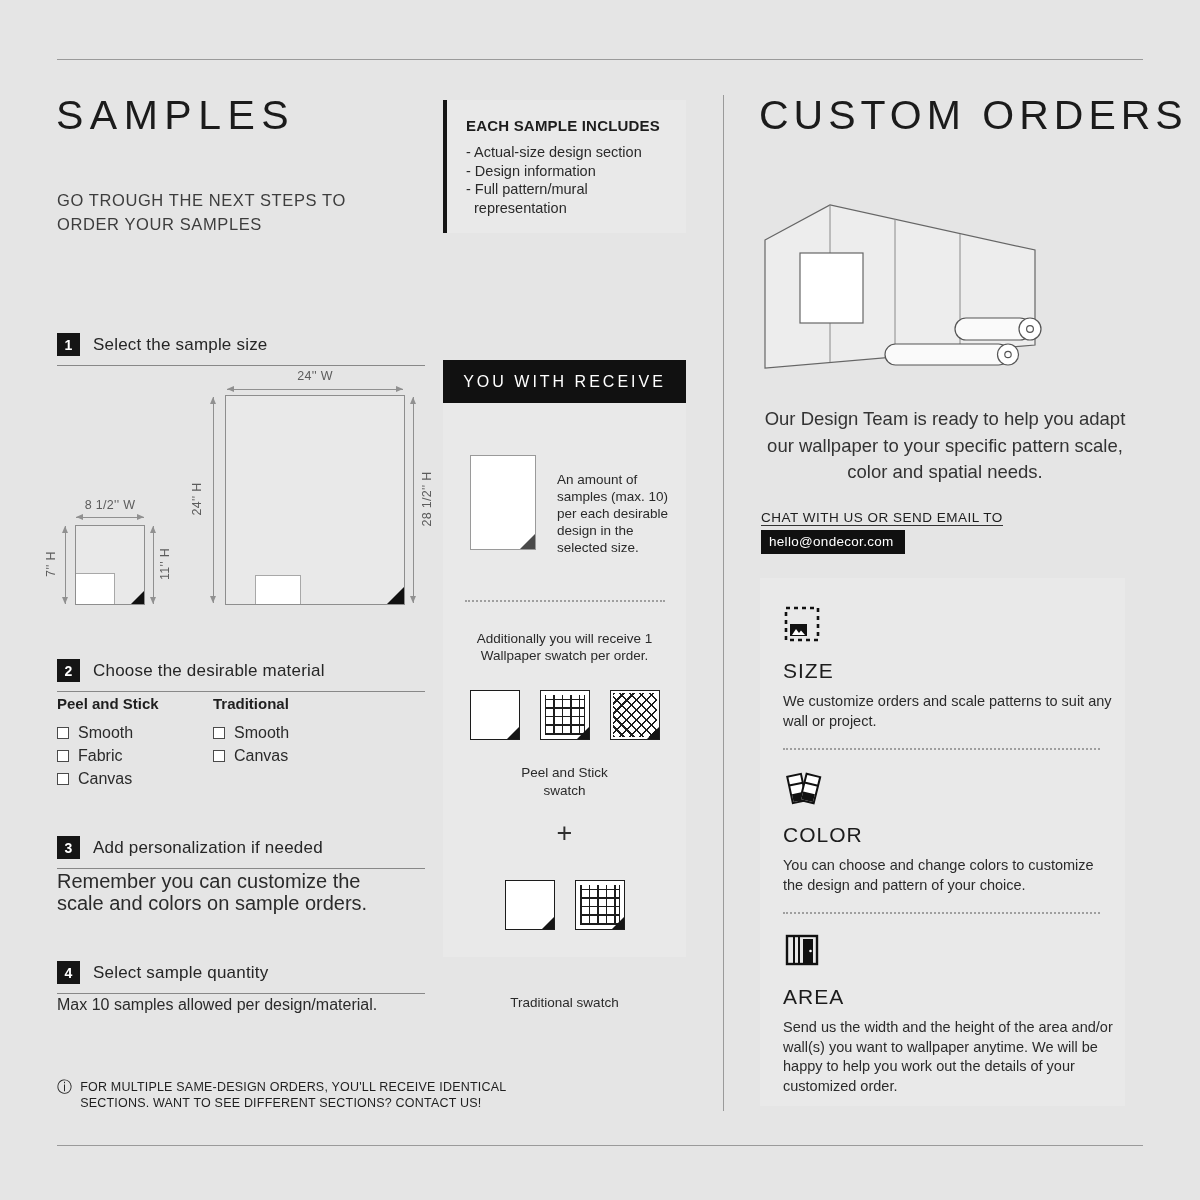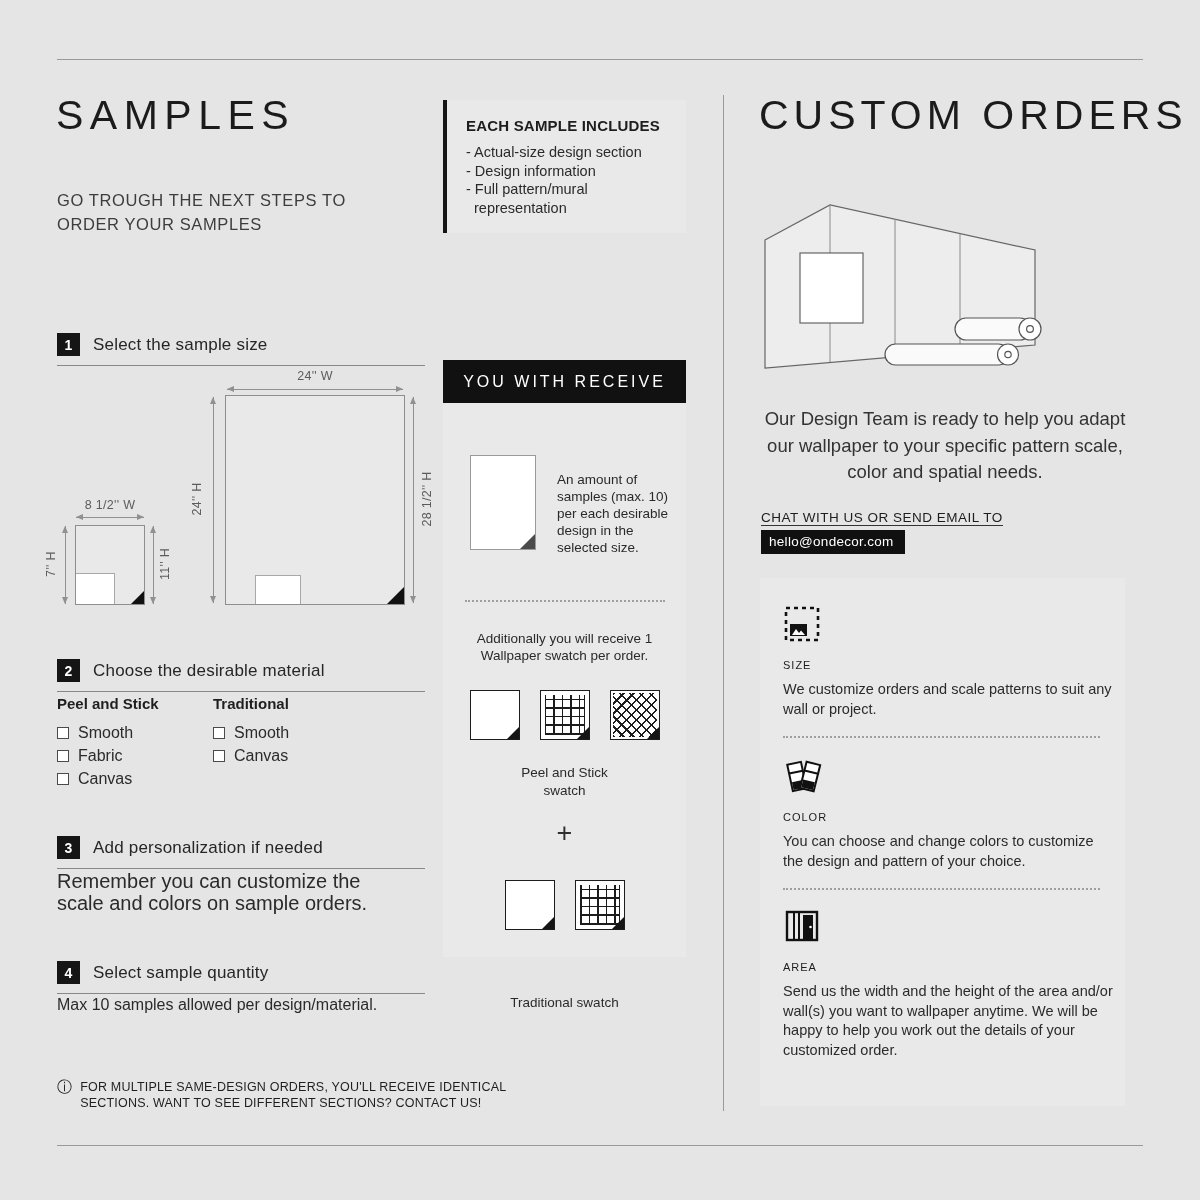--- a/index.html
+++ b/index.html
@@ -113,21 +113,21 @@
   .custom-intro { position:absolute; left:761px; top:406px; width:368px; font-size:18.5px;
     line-height:26.5px; color:#333;text-align:center; }
   .chat-label { position:absolute; left:761px; top:510px; font-size:13.5px; letter-spacing:0.5px;
     color:#1e1e1e; border-bottom:1px solid #333; }
   .email-badge { position:absolute; left:761px; top:530px; background:#101010; color:#fff;
     font-size:13.5px; letter-spacing:0.3px; padding:4px 11px 5px 8px; cursor:pointer; }
 
   .features-panel { position:absolute; left:760px; top:578px; width:365px; height:528px;
     background:#e9e9e9; padding:27px 16px 0 23px; }
   .feature-icon { display:block; margin-bottom:13px; }
-  .feature-name { font-size:11px; letter-spacing:1px; color:#1c1c1c; margin-bottom:9px;margin-top:16px; }
+  .feature-name { font-size:21px; letter-spacing:1px; color:#1c1c1c; margin-bottom:9px;margin-top:16px; }
   .feature-text { font-size:14.5px; line-height:19.5px; color:#2b2b2b; width:332px; }
   .dotdiv { border-top:2px dotted #9f9f9f; margin:17px 9px 17px 0; }
 </style>
 </head>
 <body>
 
 <div class="page">
 
   <div class="rule-h rule-top"></div>
   <div class="rule-h rule-bottom"></div>

